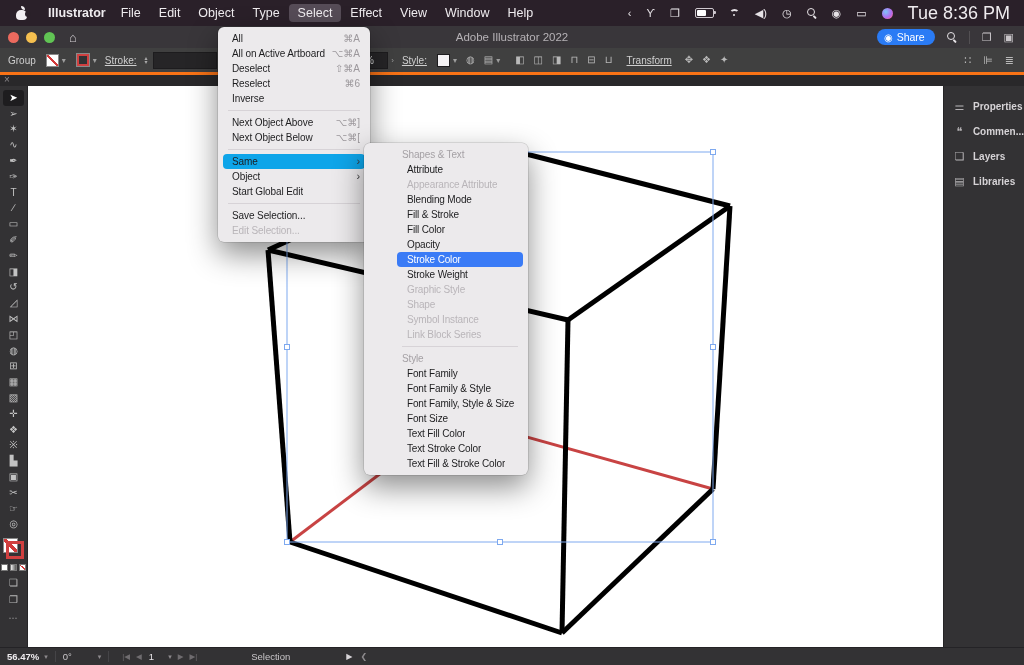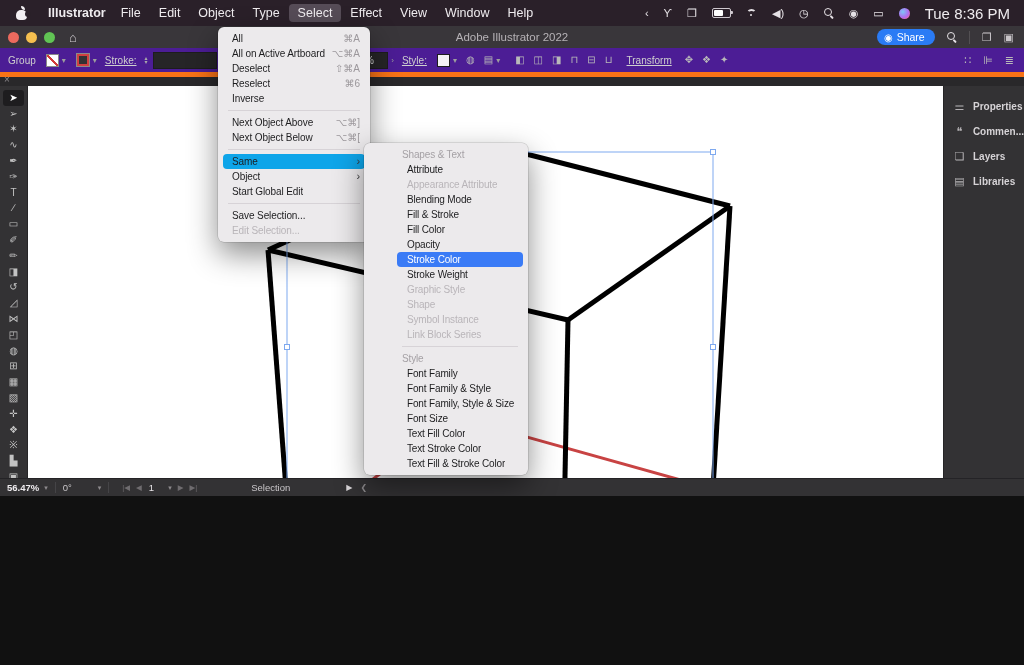--- a/index.html
+++ b/index.html
@@ -1,16 +1,16 @@
 <!DOCTYPE html>
 <html><head>
 <meta charset="utf-8">
 <style>
   html,body{margin:0;padding:0;background:#111;}
-  .app{position:relative;width:1024px;height:496px;overflow:hidden;
+  .app{position:relative;width:1024px;height:665px;overflow:hidden;
        font-family:"Liberation Sans",sans-serif;
        -webkit-font-smoothing:antialiased;user-select:none;}
 
   
   .menubar{position:absolute;top:0;left:0;right:0;height:26px;background:#2a2029;
            display:flex;align-items:center;color:#efecef;font-size:12.5px;z-index:40;}
   .apple{position:relative;width:12px;height:13px;margin:0 14px 0 16px;}
   .apple .body{position:absolute;left:0;top:3px;width:11px;height:10px;background:#f2eff2;border-radius:5px 5px 4px 4px;}
   .apple .bite{position:absolute;right:-3px;top:4px;width:6px;height:6px;background:#2a2029;border-radius:50%;}
   .apple .leaf{position:absolute;left:5px;top:-1px;width:4px;height:4px;background:#f2eff2;border-radius:0 100% 0 100%;}
@@ -24,39 +24,39 @@
   .t-battery::before{content:"";position:absolute;left:1px;top:1px;bottom:1px;width:9px;background:#fff;border-radius:1px;}
   .t-battery::after{content:"";position:absolute;right:-3px;top:2px;width:2px;height:3px;background:#cfc9cf;border-radius:0 1px 1px 0;}
   .t-wifi{width:11px;height:9px;position:relative;overflow:hidden;}
   .t-wifi::before{content:"";position:absolute;left:0;top:0;width:11px;height:11px;border:2px solid #e6e2e6;border-radius:50%;box-sizing:border-box;clip-path:polygon(50% 50%,0 0,100% 0);}
   .t-wifi::after{content:"";position:absolute;left:4.5px;top:5px;width:2px;height:2px;background:#e6e2e6;border-radius:50%;}
   .t-magnifier{width:10px;height:10px;position:relative;}
   .t-magnifier::before{content:"";position:absolute;left:0;top:0;width:6px;height:6px;border:1.5px solid #e6e2e6;border-radius:50%;}
   .t-magnifier::after{content:"";position:absolute;left:7px;top:7px;width:3.5px;height:1.5px;background:#e6e2e6;transform:rotate(45deg);transform-origin:0 0;border-radius:1px;}
   .t-siri{width:11px;height:11px;border-radius:50%;
           background:radial-gradient(circle at 35% 35%,#7ec6f7,#b06df0 55%,#ef6a9e 85%);}
-  .mb-clock{white-space:nowrap;font-size:15px;}
+  .mb-clock{white-space:nowrap;font-size:18px;}
 
   
   .titlebar{position:absolute;top:26px;left:0;right:0;height:22px;background:#39363a;
             display:flex;align-items:center;color:#b6b2b6;font-size:11.5px;z-index:10;}
   .tl{width:11px;height:11px;border-radius:50%;margin-left:7px;}
   .tl.red{background:#ec6a5e;margin-left:8px;} .tl.yellow{background:#f5bf4f;} .tl.green{background:#61c454;}
   .home-icon{margin-left:14px;font-size:13px;color:#cfcbcf;}
   .tb-title{position:absolute;left:0;right:0;text-align:center;pointer-events:none;}
   .tb-right{margin-left:auto;display:flex;align-items:center;gap:12px;padding-right:10px;z-index:2;}
   .share-btn{display:flex;align-items:center;gap:4px;background:#2a7bf5;color:#fff;height:16px;
              border-radius:9px;padding:0 10px 0 7px;font-size:10.5px;}
   .share-btn .ic{font-size:10px;}
   .tb-sep{width:1px;height:13px;background:#535053;}
   .tb-icon{color:#cac6ca;font-size:11px;}
 
   
-  .ctrlbar{position:absolute;top:48px;left:0;right:0;height:24px;background:#4c1d95;
-           border-bottom:5px solid #f97316;display:flex;align-items:center;
+  .ctrlbar{position:absolute;top:48px;left:0;right:0;height:24px;background:#404040;
+           border-bottom:3px solid #f97316;display:flex;align-items:center;
            color:#cfcfcf;font-size:10px;z-index:10;}
   .cb-label{margin-left:8px;}
   .cb-link{text-decoration:underline;}
   .swatch{width:13px;height:13px;box-sizing:border-box;margin-left:10px;}
   .swatch.fill-none{background:#fff;border:1px solid #8a8a8a;
       background-image:linear-gradient(45deg,transparent 42%,#d23a3a 42%,#d23a3a 58%,transparent 58%);}
   .swatch.stroke-red{border:3px solid #d04040;background:#323133;outline:1px solid #8a8a8a;outline-offset:-1px;width:14px;height:14px;}
   .chev{color:#9d9d9d;font-size:8px;margin-left:3px;}
   .stepper{display:flex;flex-direction:column;line-height:4px;font-size:6px;color:#aaa;margin-left:8px;}
   .field{background:#262527;border:1px solid #1d1c1e;height:15px;display:flex;align-items:center;

